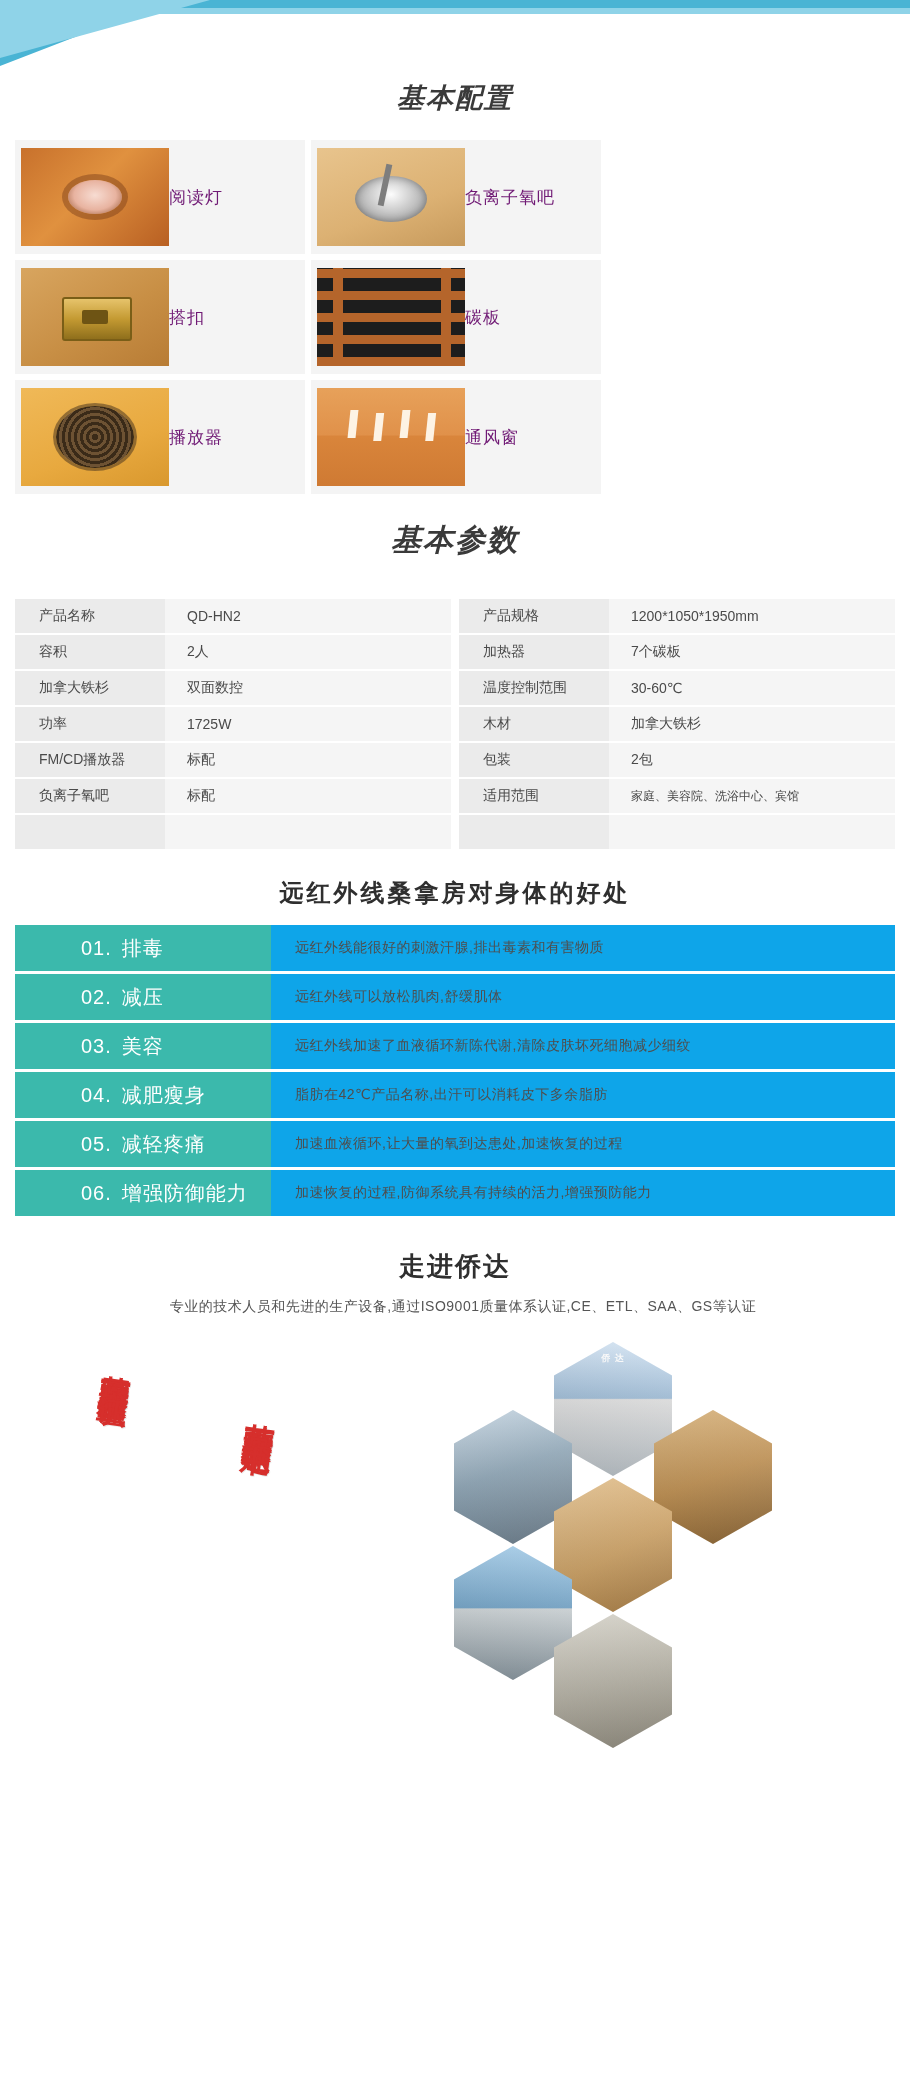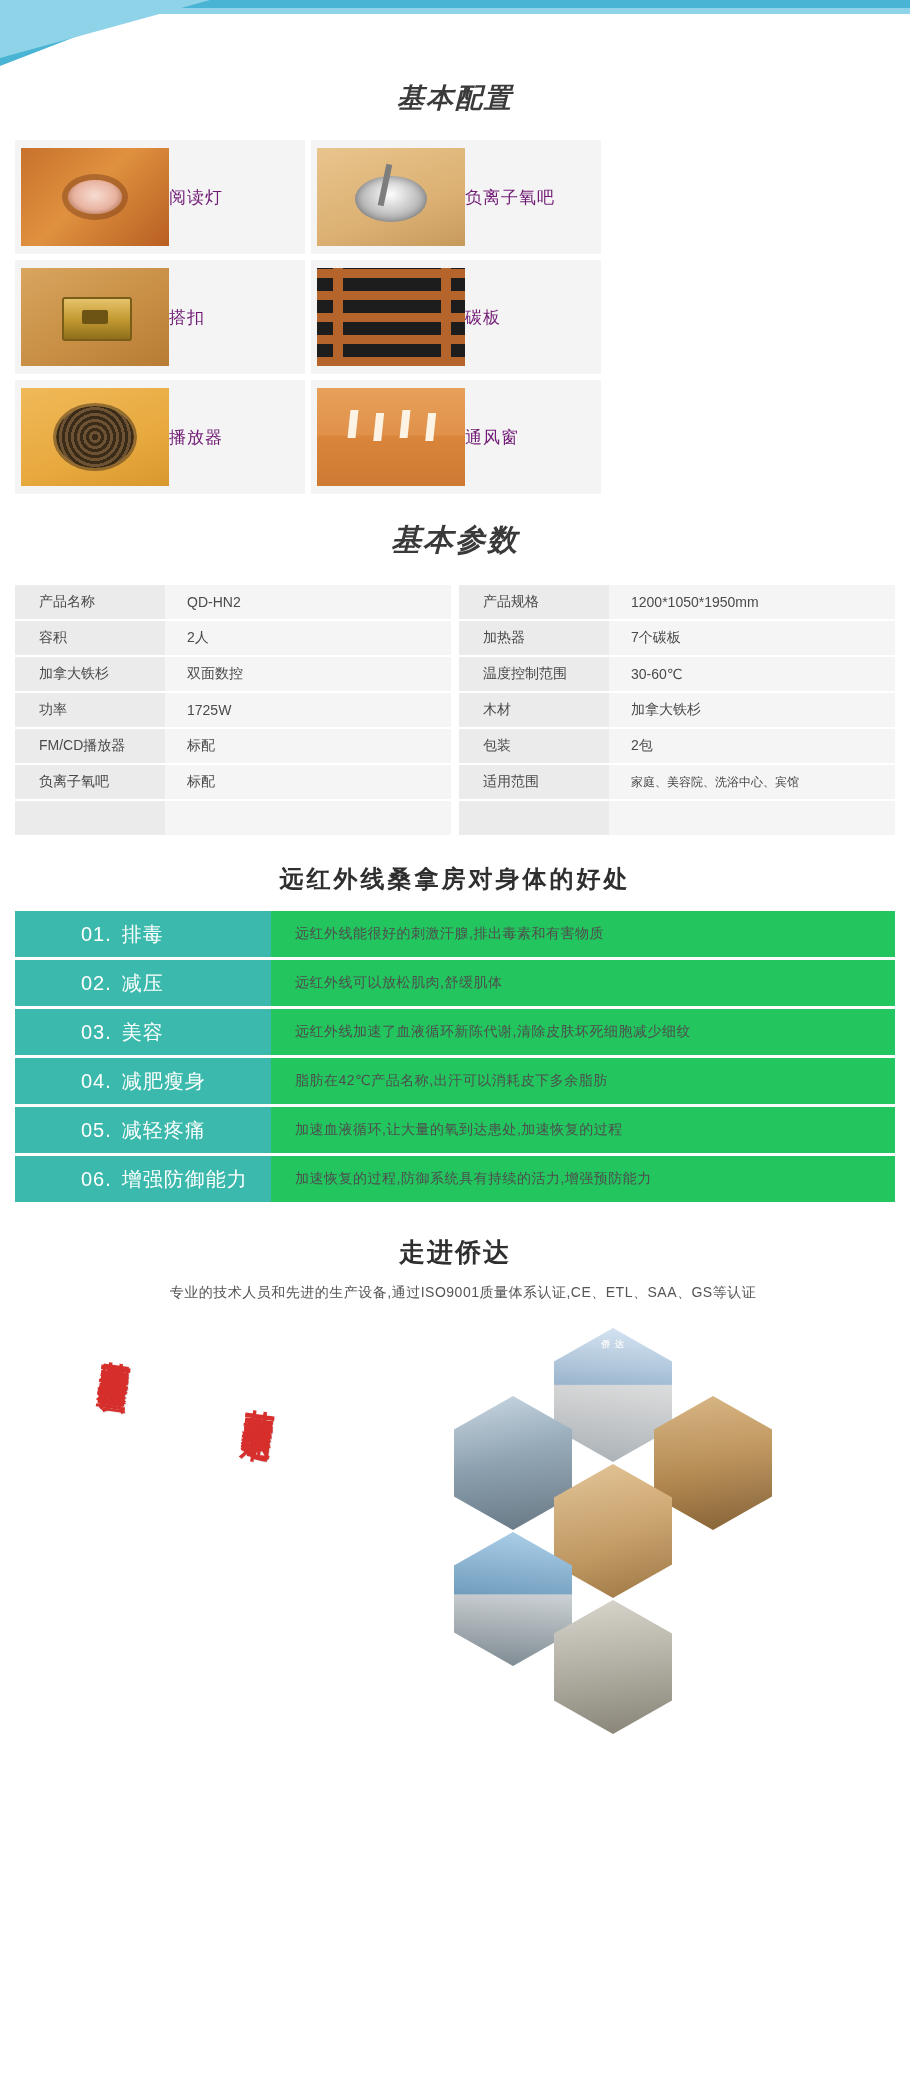--- a/index.html
+++ b/index.html
@@ -184,21 +184,21 @@
     background:
       repeating-radial-gradient(circle at 50% 50%,
         #3a2a18 0px, #3a2a18 3px,
         #6d5233 3px, #6d5233 6px);
     box-shadow: 0 0 0 3px rgba(90,65,35,.6);
   }
 
   
   .spec-wrap {
     width: 880px;
-    margin: 6px auto 0 auto;
+    margin: 20px auto 0 auto;
     display: flex;
     gap: 8px;
     text-align: right;
   }
   .spec-col {
     width: 440px;
   }
   .spec-row {
     display: flex;
     height: 34px;
@@ -258,21 +258,21 @@
     font-size: 20px;
     letter-spacing: 1px;
   }
   .benefit-num {
     margin-right: 10px;
     font-family: "Liberation Sans", sans-serif;
     margin-left: 40px;
   }
   .benefit-right {
     flex: 1;
-    background: #22c55e;
+    background: #0ea5e9;
     display: flex;
     align-items: center;
     padding-left: 24px;
     box-sizing: border-box;
     font-size: 14px;
     color: #4e4e4e;
     letter-spacing: .5px;
   }
 
   

